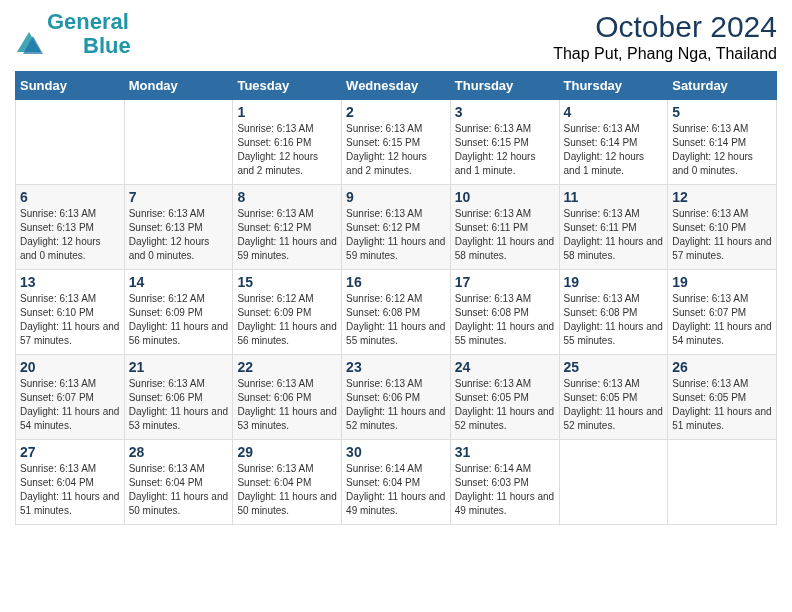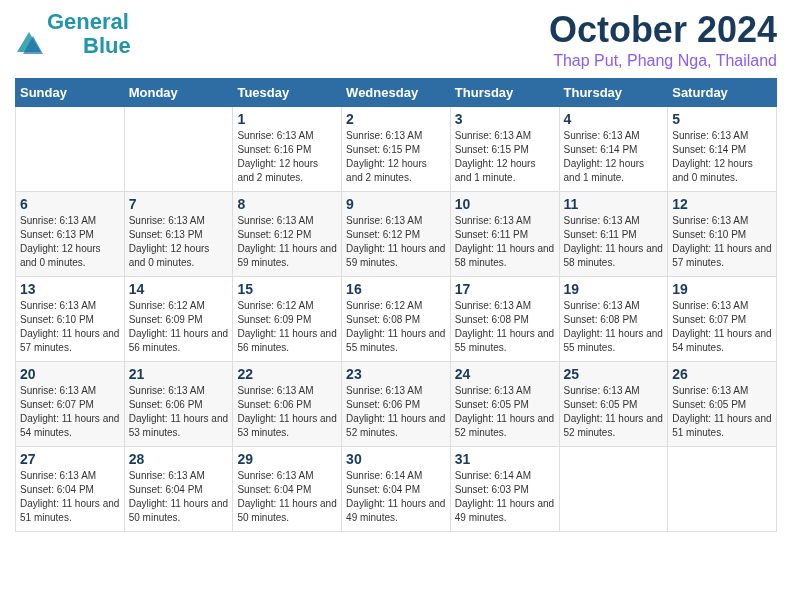--- a/index.html
+++ b/index.html
@@ -4,22 +4,22 @@
   <style>
     * { box-sizing: border-box; margin: 0; padding: 0; }
     body { font-family: Arial, sans-serif; background: #fff; width: 792px; min-height: 612px; }
     .container { width: 792px; padding: 10px 15px 15px 15px; }
     .header { display: flex; justify-content: space-between; align-items: flex-start; margin-bottom: 8px; }
     .logo { display: flex; align-items: flex-end; }
     .logo-text { font-size: 22px; font-weight: bold; color: #1a3a5c; line-height: 1.1; }
     .logo-text span { color: #2196a8; }
     .logo-icon { width: 28px; height: 28px; margin-right: 4px; }
     .title-block { text-align: right; }
-    .month-title { font-size: 36px; font-weight: bold; color: #1a3a5c; line-height: 1.1; }
-    .location { font-size: 16px; color: #8b5cf6; margin-top: 2px; }
+    .month-title { font-size: 30px; font-weight: normal; color: #1a3a5c; line-height: 1.1; }
+    .location { font-size: 16px; color: #000000; margin-top: 2px; }
     table { width: 100%; border-collapse: collapse; table-layout: fixed; }
     thead tr { background-color: #2e6da4; margin-top: 28px; }
     thead th { color: #fff; font-size: 13px; font-weight: bold; padding: 6px 4px; text-align: left; border: 1px solid #2e6da4; }
     tbody tr { border-bottom: 1px solid #ccc; }
     tbody td { vertical-align: top; padding: 4px 4px 6px 4px; border: 1px solid #ddd; font-size: 11px; color: #222; min-height: 70px; }
     .day-num { font-size: 14px; font-weight: bold; color: #1a3a5c; display: block; margin-bottom: 2px; }
     .cell-content { font-size: 10px; line-height: 1.4; color: #333; }
     tbody tr:nth-child(odd) td { background: #fff; }
     tbody tr:nth-child(even) td { background: #f7f7f7; }
     .empty-cell { background: #fff !important; }

